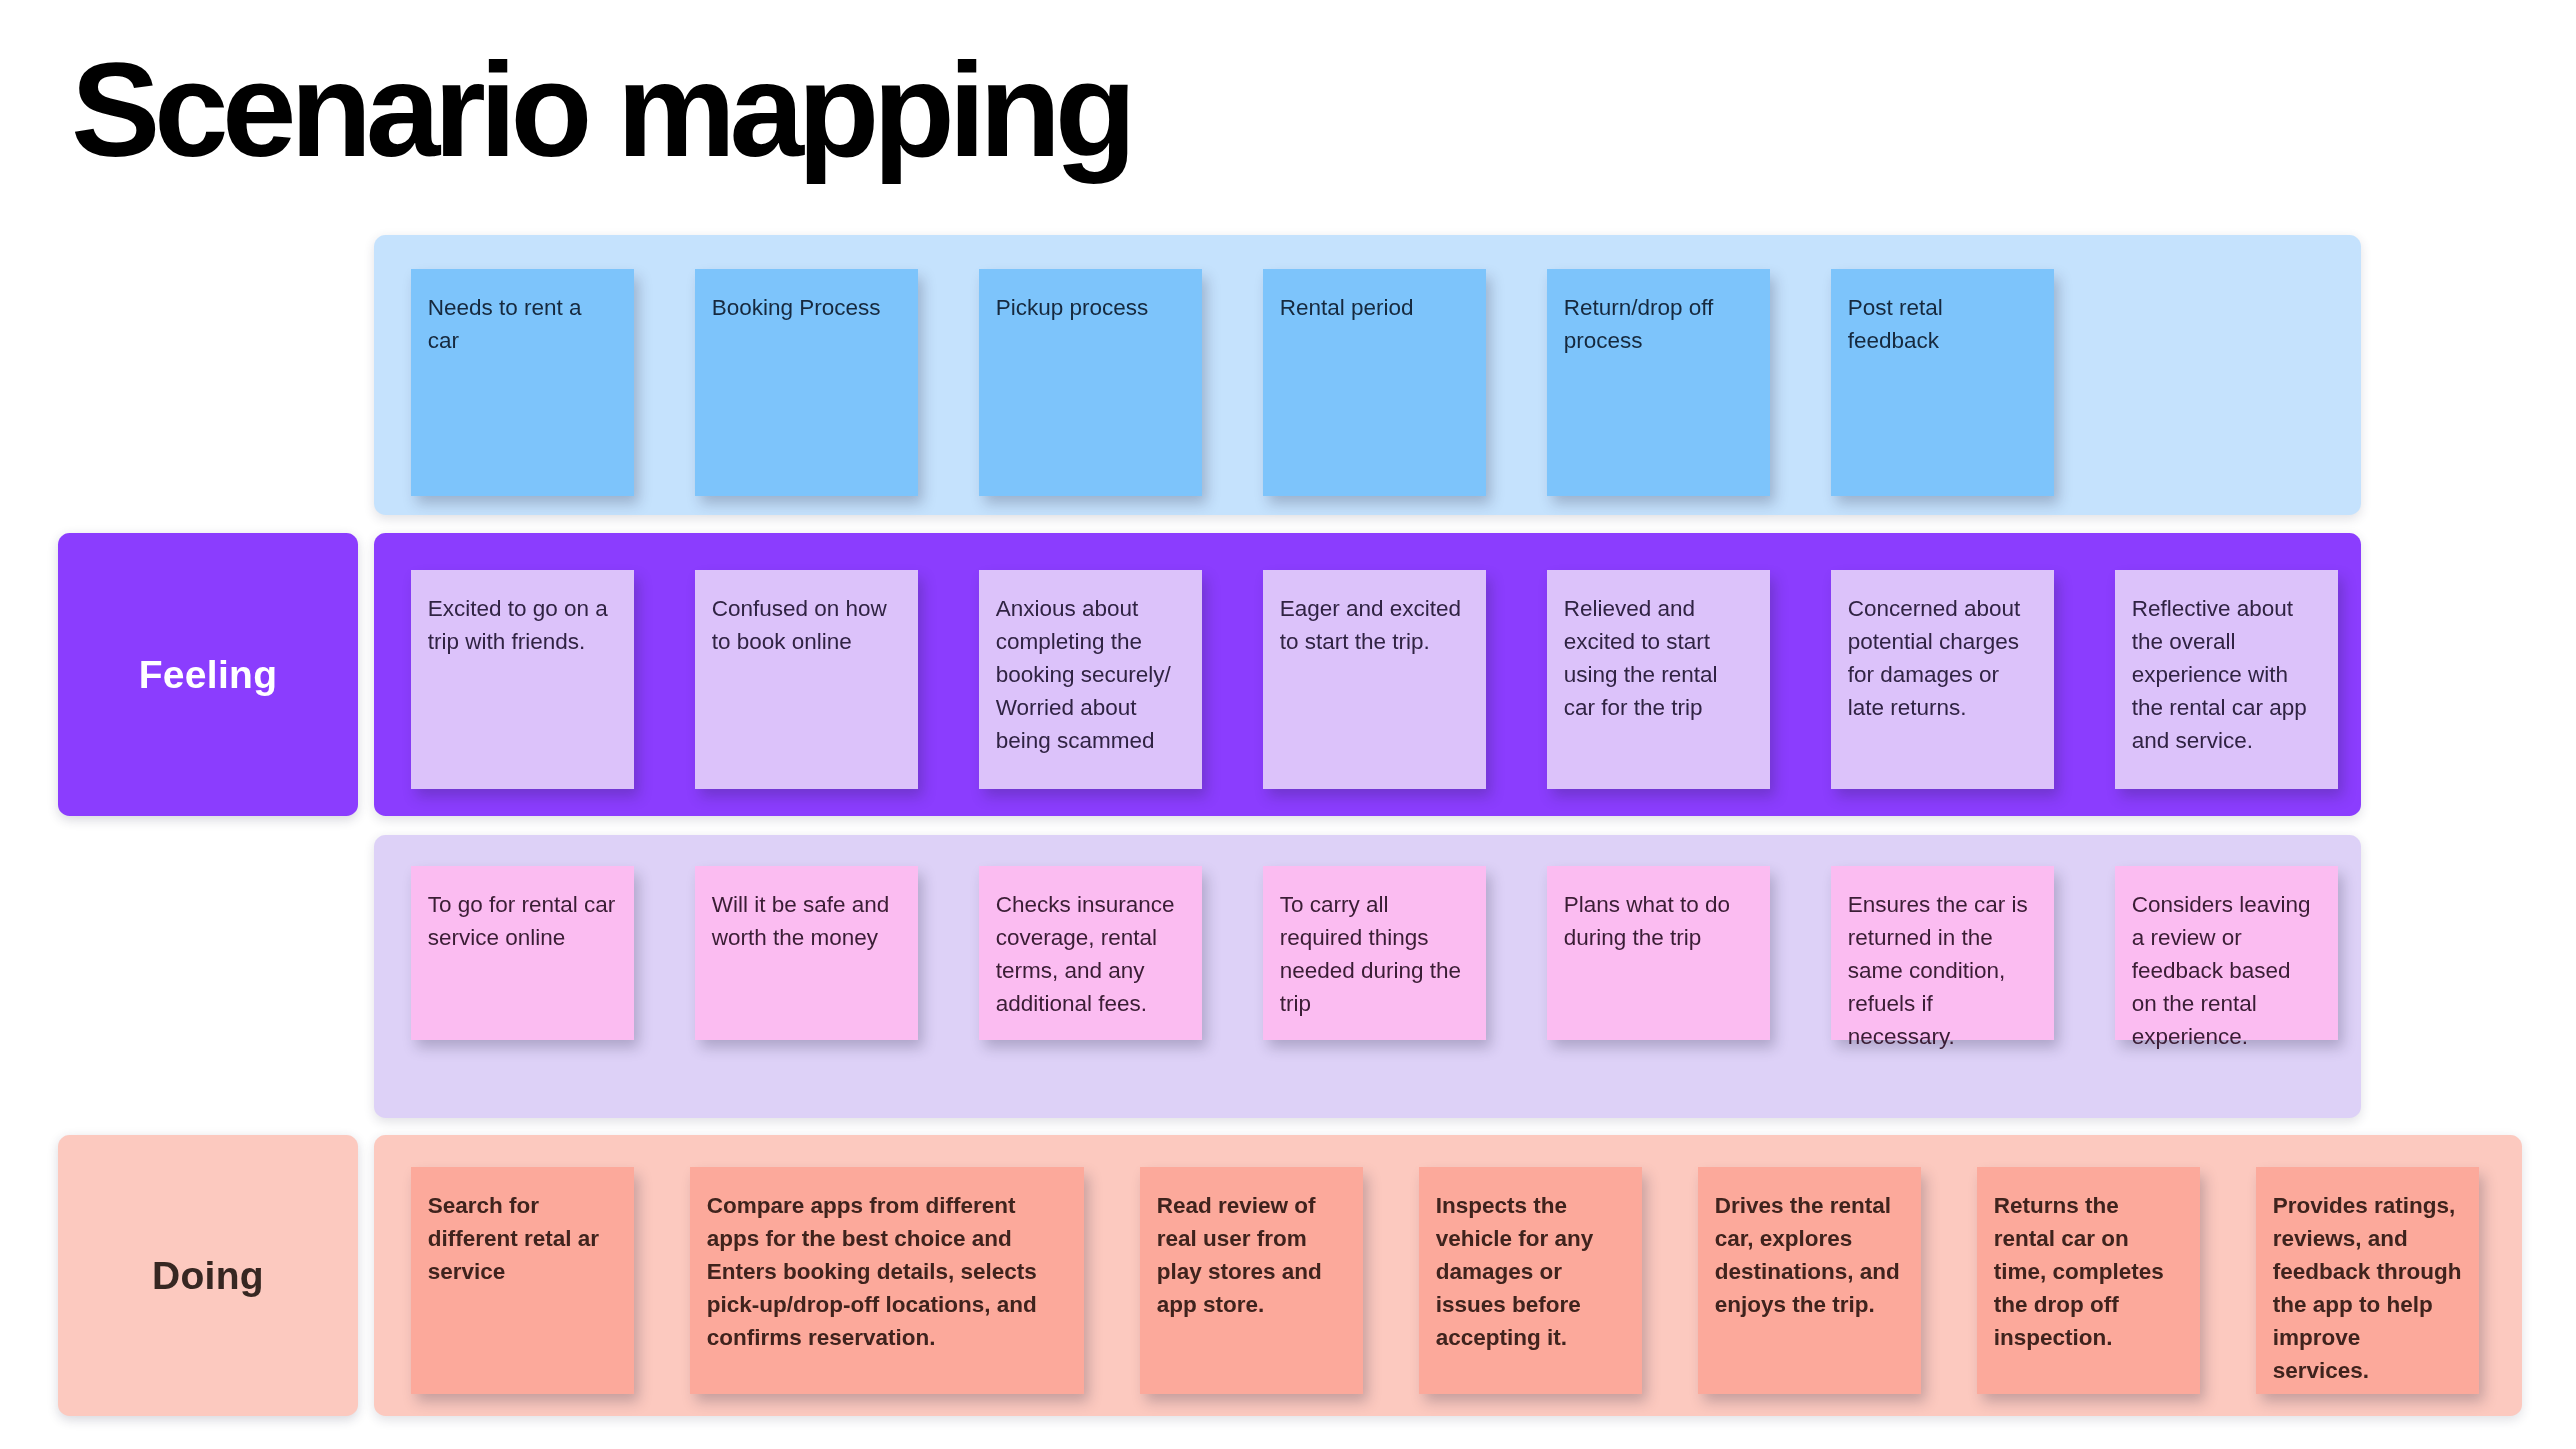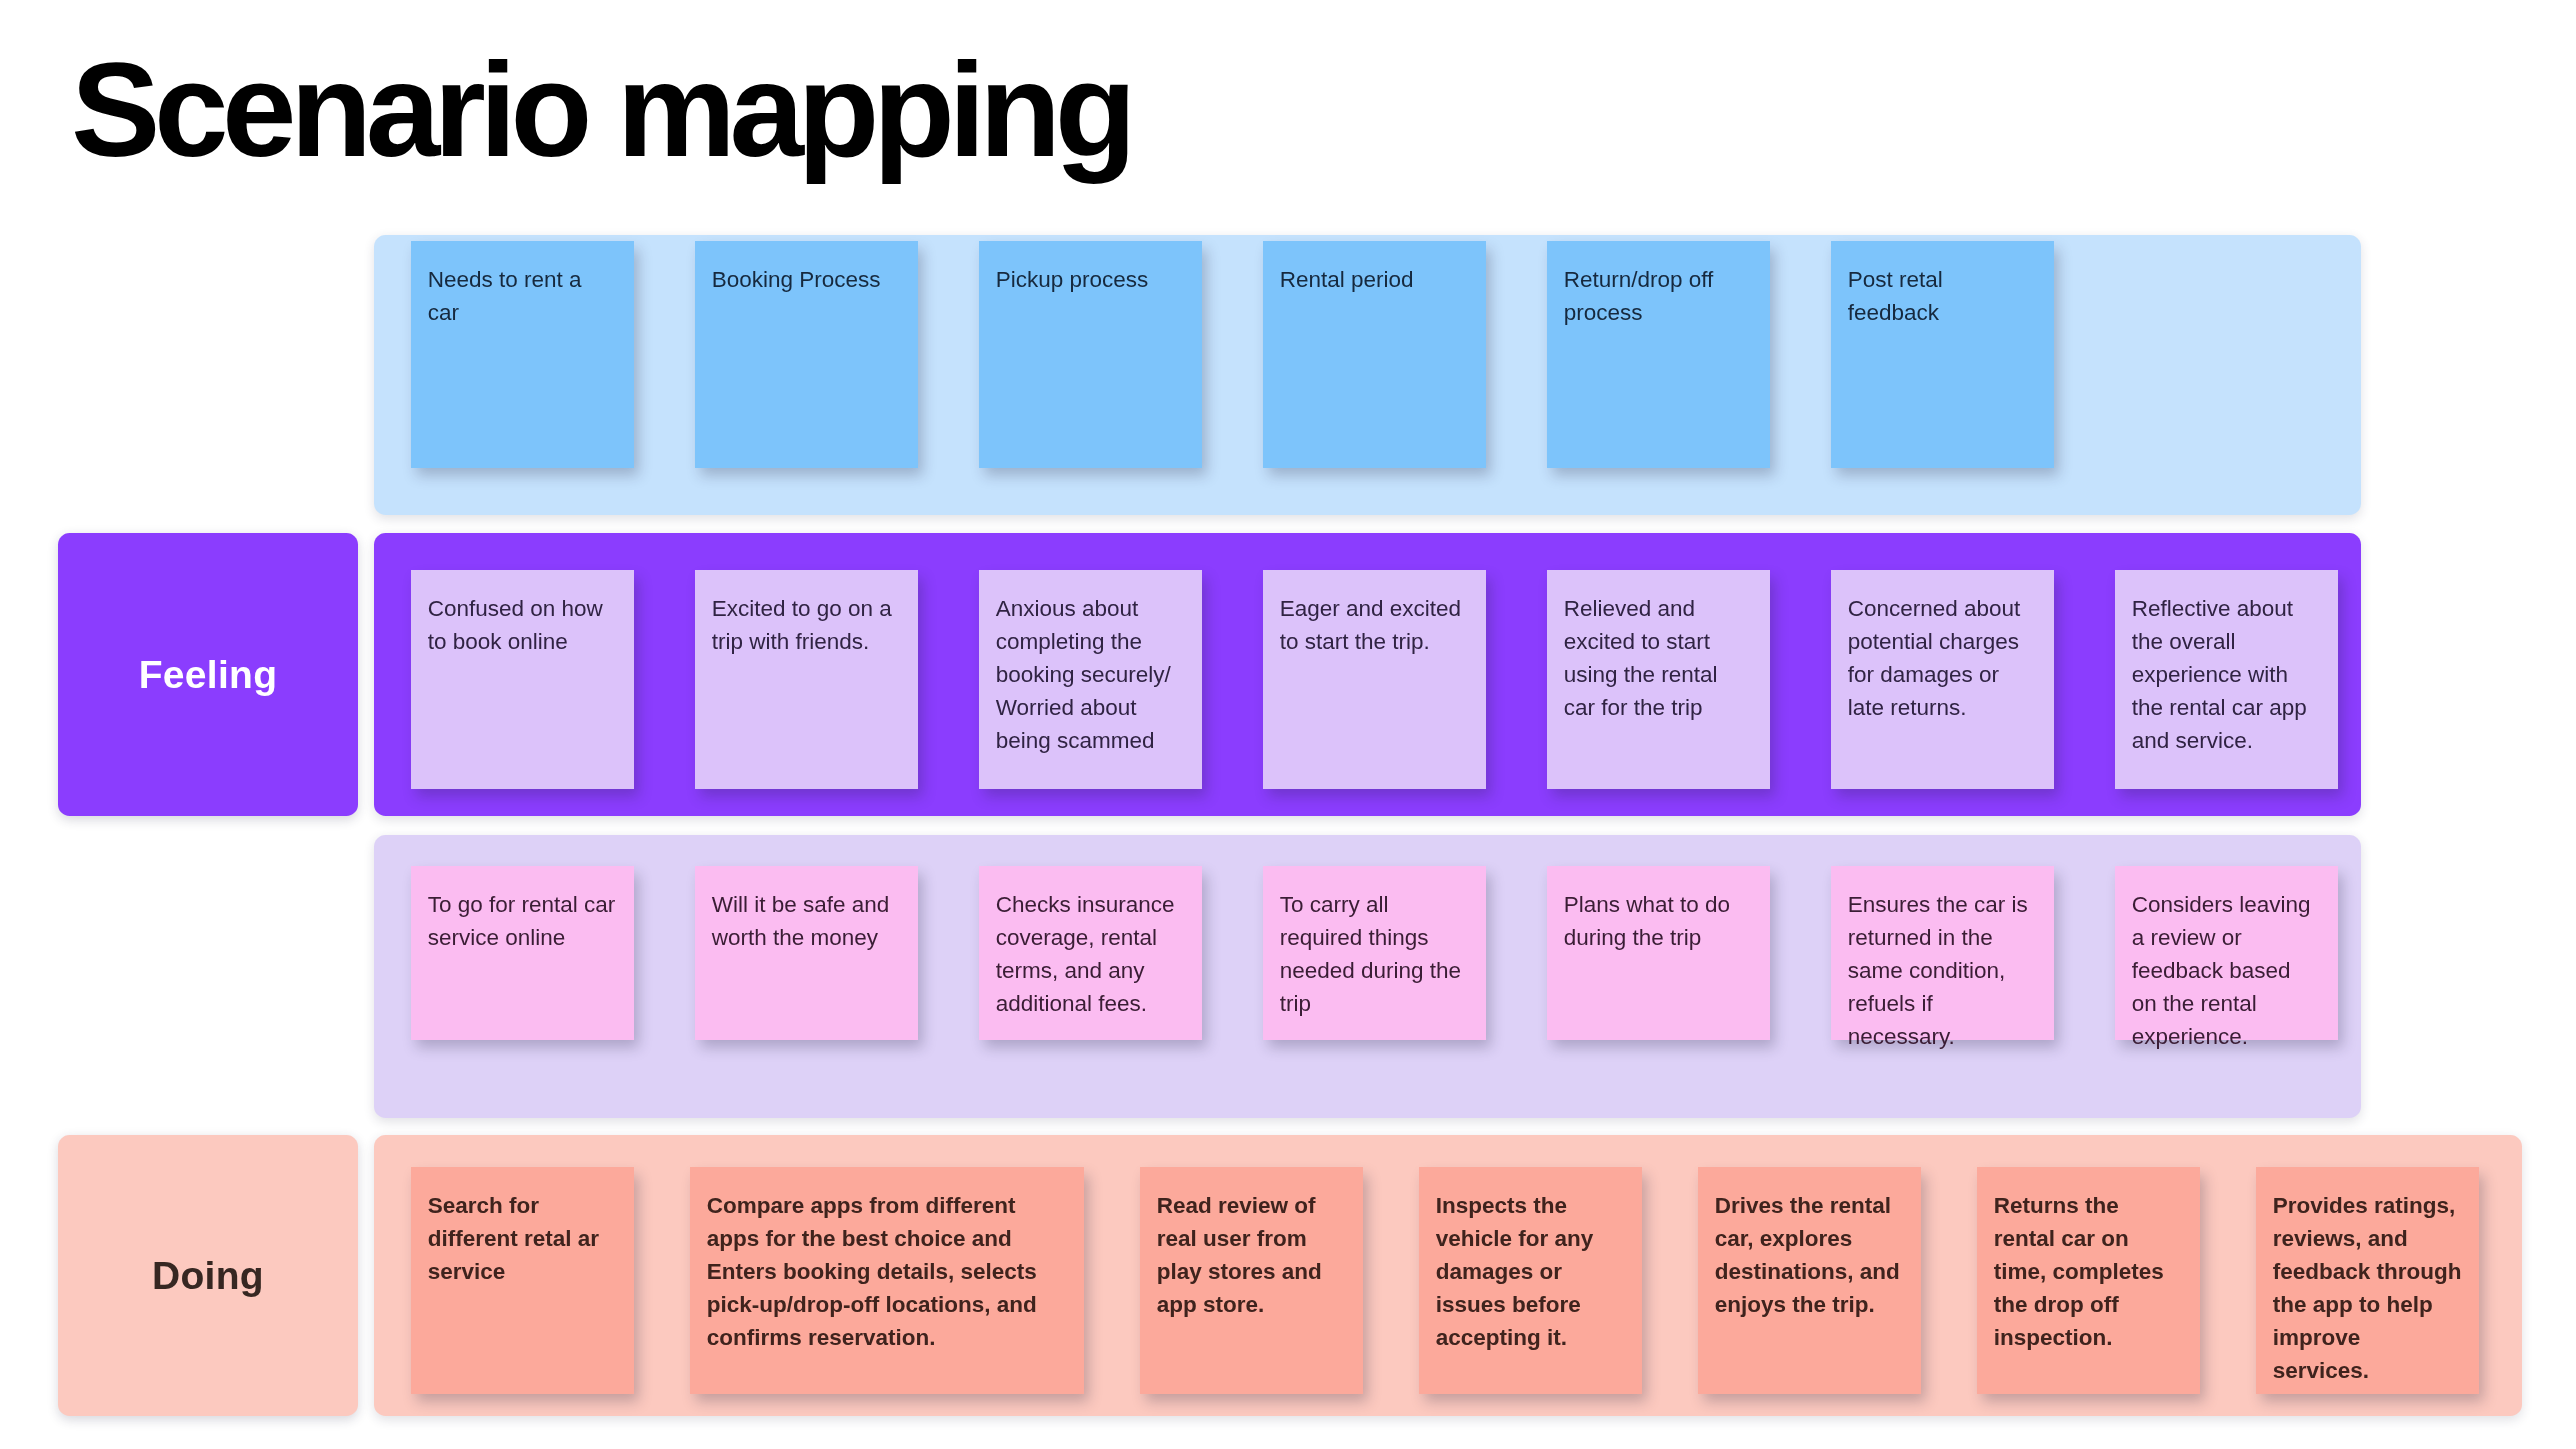--- a/index.html
+++ b/index.html
@@ -32,21 +32,21 @@
     position:absolute;left:374px;width:1987px;height:100%;
     background:var(--track);border-radius:11.6px;
     display:flex;gap:61px;padding-left:37px;box-sizing:border-box;
     box-shadow:0 3.9px 10.3px rgba(40,40,70,0.14);
   }
   .r3 .track{width:2148px;gap:56px;}
   .card{
     flex:none;width:223px;background:var(--card);
     box-shadow:5.2px 7.7px 13px rgba(30,30,60,0.25);
   }
-  .r0 .card{height:227px;margin-top:6px;}
+  .r0 .card{height:227px;margin-top:34px;}
   .r1 .card{height:219px;margin-top:37px;}
   .r2 .card{height:174px;margin-top:31px;}
   .r3 .card{height:227px;margin-top:32px;font-weight:bold;}
   .r3 .card.wide{width:394px;}
   .card-text{
     padding:22px 16.7px 0 16.7px;
     font-size:22.5px;line-height:33px;color:var(--card-text);
   }
 </style>
 </head>
@@ -76,24 +76,24 @@
       </div>
   </div>
 </div>
 
 <div class="row r1" style="--track: #8B3DFE; --card: #DCC2FA; --label-text: #FFFFFF; --card-text: #302343;">
   <div class="label-card">
     <span class="label-text">Feeling</span>
   </div>
   <div class="track">
     <div class="card">
-        <div class="card-text">Confused on how to book online</div>
+        <div class="card-text">Excited to go on a trip with friends.</div>
       </div>
     <div class="card">
-        <div class="card-text">Excited to go on a trip with friends.</div>
+        <div class="card-text">Confused on how to book online</div>
       </div>
     <div class="card">
         <div class="card-text">Anxious about completing the booking securely/ Worried about being scammed</div>
       </div>
     <div class="card">
         <div class="card-text">Eager and excited to start the trip.</div>
       </div>
     <div class="card">
         <div class="card-text">Relieved and excited to start using the rental car for the trip</div>
       </div>

